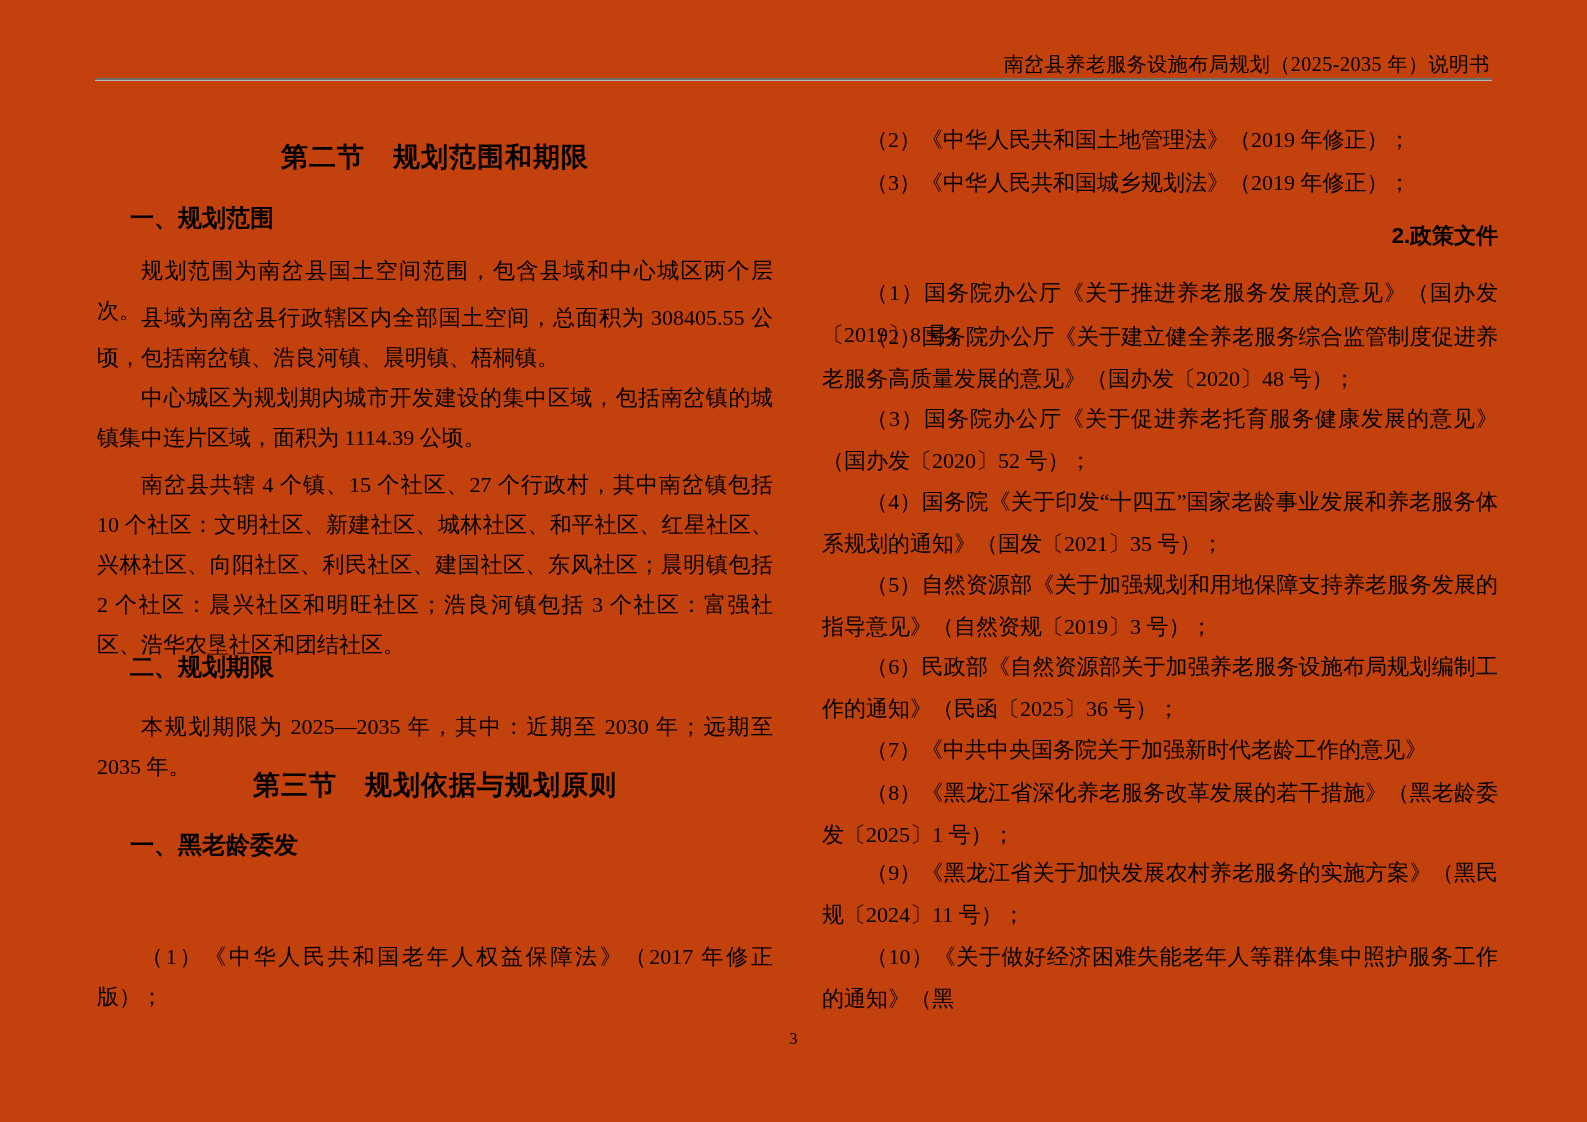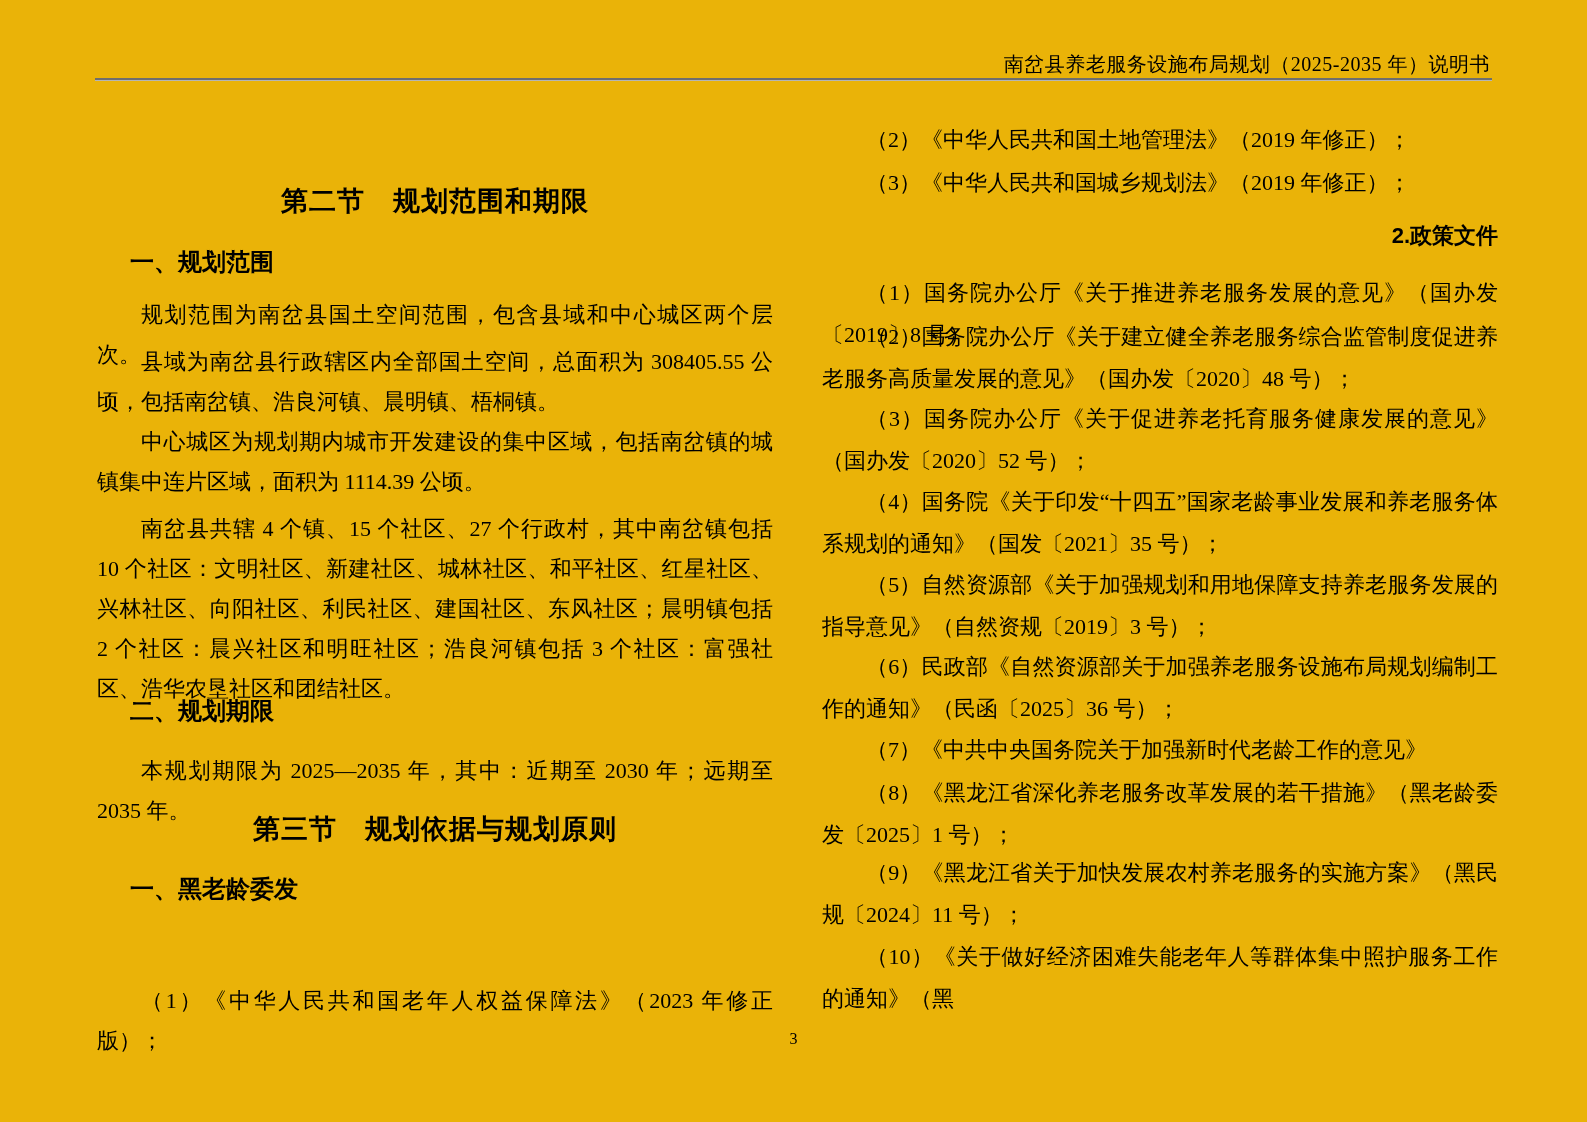--- a/index.html
+++ b/index.html
@@ -1,20 +1,20 @@
 <!DOCTYPE html>
 <html lang="zh"><head>
 <meta charset="utf-8">
 <style>
   html, body { margin: 0; padding: 0; background: #ffffff; }
   .page {
     position: relative;
     width: 1587px;
     height: 1122px;
-    background: #eab308;
+    background: #c2410c;
     color: #000000;
     font-family: "Liberation Serif", "DejaVu Serif", serif;
     overflow: hidden;
   }
   .hdr-title {
     position: absolute;
     top: 51px;
     left: 95px;
     width: 1395px;
     text-align: right;
@@ -26,21 +26,21 @@
   .hdr-rule {
     position: absolute;
     top: 78px;
     left: 95px;
     width: 1397px;
     height: 2px;
     background: #6e6e6e;
     border-bottom: 1px solid #b5b5b5;
   }
   .blk { position: absolute; }
-  .lcol { left: 97px;  width: 676px; margin-top: 44px; }
+  .lcol { left: 97px;  width: 676px; }
   .rcol { left: 822px; width: 676px; text-align: right; }
   .h1 {
     font-family: "Liberation Sans", "DejaVu Sans", sans-serif;
     font-weight: bold;
     font-size: 27px;
     line-height: 46px;
     text-align: center;
     letter-spacing: 1px;
   }
   .h2 {
@@ -88,21 +88,21 @@
   <div class="blk lcol h1" style="top:134px">第二节　规划范围和期限</div>
   <div class="blk lcol p" style="top:251px">规划范围为南岔县国土空间范围，包含县域和中心城区两个层次。</div>
   <div class="blk lcol h2" style="top:198px">一、规划范围</div>
   <div class="blk lcol p" style="top:298px">县域为南岔县行政辖区内全部国土空间，总面积为 308405.55 公顷，包括南岔镇、浩良河镇、晨明镇、梧桐镇。</div>
   <div class="blk lcol p" style="top:378px">中心城区为规划期内城市开发建设的集中区域，包括南岔镇的城镇集中连片区域，面积为 1114.39 公顷。</div>
   <div class="blk lcol p" style="top:465px">南岔县共辖 4 个镇、15 个社区、27 个行政村，其中南岔镇包括 10 个社区：文明社区、新建社区、城林社区、和平社区、红星社区、兴林社区、向阳社区、利民社区、建国社区、东风社区；晨明镇包括 2 个社区：晨兴社区和明旺社区；浩良河镇包括 3 个社区：富强社区、浩华农垦社区和团结社区。</div>
   <div class="blk lcol h2" style="top:647px">二、规划期限</div>
   <div class="blk lcol p" style="top:707px">本规划期限为 2025—2035 年，其中：近期至 2030 年；远期至 2035 年。</div>
   <div class="blk lcol h1" style="top:762px">第三节　规划依据与规划原则</div>
   <div class="blk lcol h2" style="top:825px">一、黑老龄委发</div>
-  <div class="blk lcol p" style="top:937px">（1）《中华人民共和国老年人权益保障法》（2023 年修正版）；</div>
+  <div class="blk lcol p" style="top:937px">（1）《中华人民共和国老年人权益保障法》（2017 年修正版）；</div>
 
   <div class="blk rcol p" style="top:119px">（2）《中华人民共和国土地管理法》（2019 年修正）；</div>
   <div class="blk rcol p" style="top:162px">（3）《中华人民共和国城乡规划法》（2019 年修正）；</div>
   <div class="blk rcol h3" style="top:216px">2.政策文件</div>
   <div class="blk rcol p" style="top:272px">（1）国务院办公厅《关于推进养老服务发展的意见》（国办发〔2019〕8 号）；</div>
   <div class="blk rcol p" style="top:316px">（2）国务院办公厅《关于建立健全养老服务综合监管制度促进养老服务高质量发展的意见》（国办发〔2020〕48 号）；</div>
   <div class="blk rcol p" style="top:398px">（3）国务院办公厅《关于促进养老托育服务健康发展的意见》（国办发〔2020〕52 号）；</div>
   <div class="blk rcol p" style="top:481px">（4）国务院《关于印发“十四五”国家老龄事业发展和养老服务体系规划的通知》（国发〔2021〕35 号）；</div>
   <div class="blk rcol p" style="top:564px">（5）自然资源部《关于加强规划和用地保障支持养老服务发展的指导意见》（自然资规〔2019〕3 号）；</div>
   <div class="blk rcol p" style="top:646px">（6）民政部《自然资源部关于加强养老服务设施布局规划编制工作的通知》（民函〔2025〕36 号）；</div>

